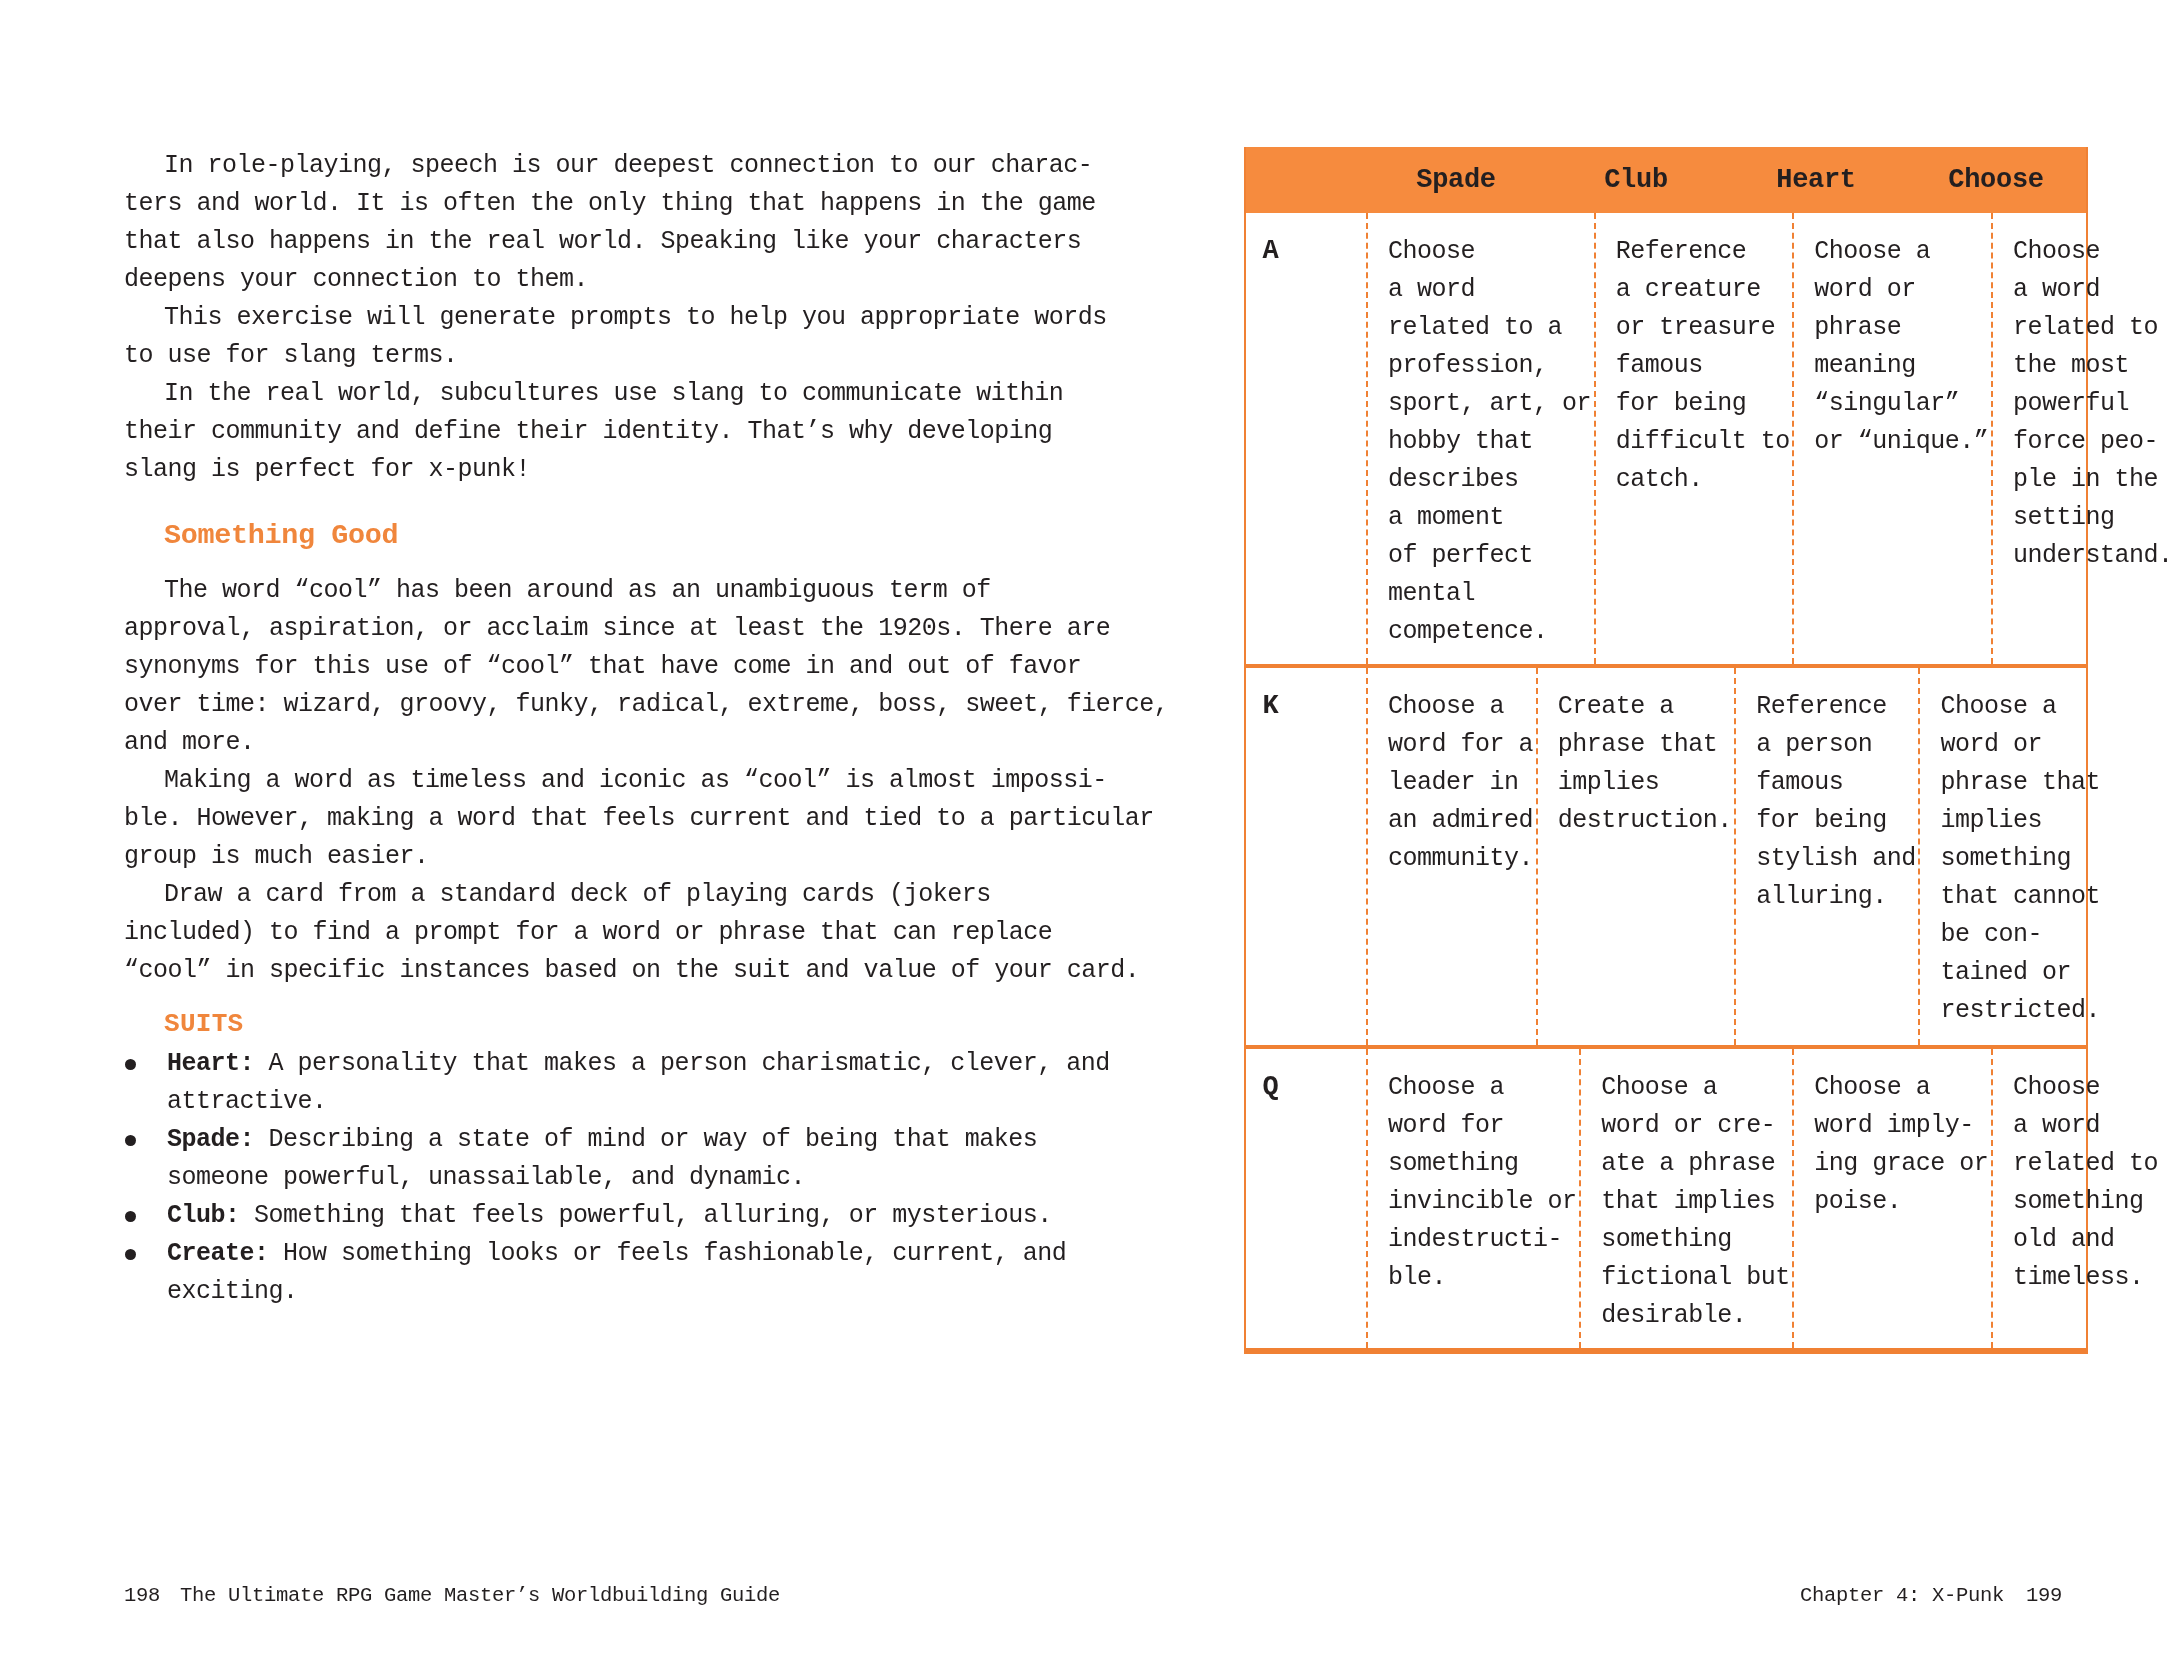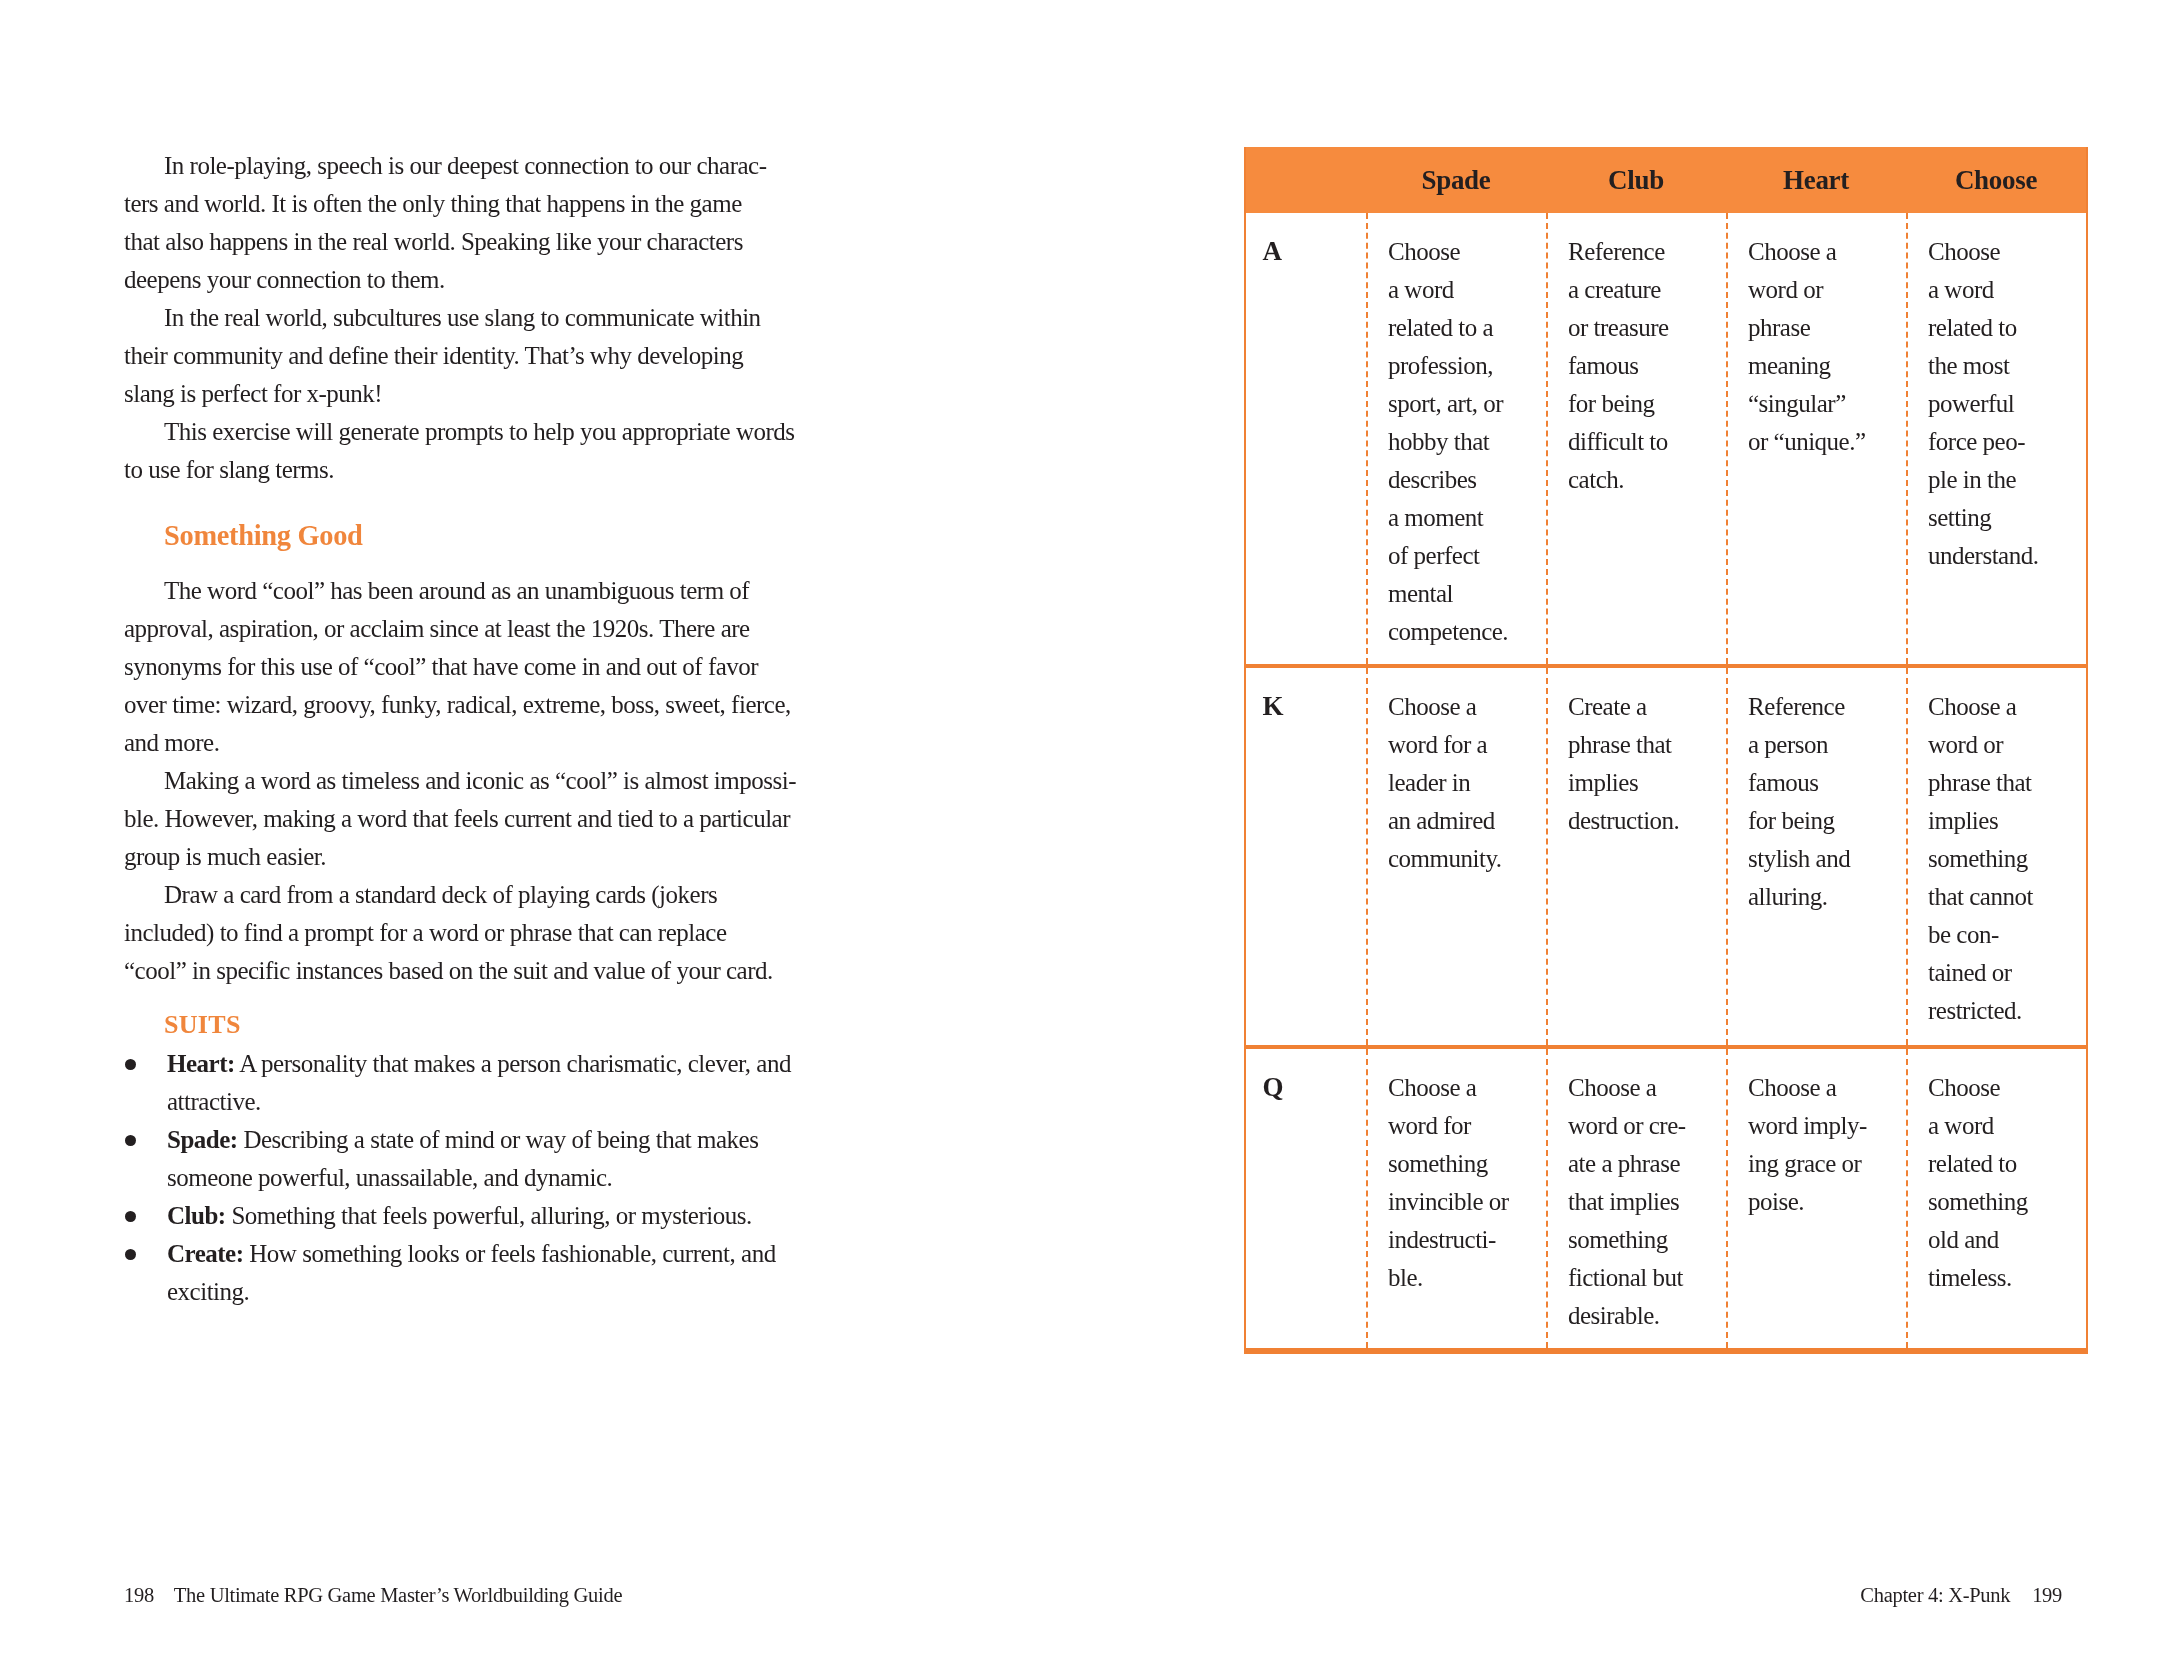--- a/index.html
+++ b/index.html
@@ -1,21 +1,21 @@
 <!DOCTYPE html>
 <html style="--page-bg: #FFFFFF; --text: #231F20; --heading: #F0863C; --table-header-bg: #F68B3E; --table-line: #F08134;font-size:10.6px"><head>
 <meta charset="utf-8">
 <style>
   html, body { margin: 0; padding: 0; }
   .page {
     position: relative;
     width: 2183px;
     height: 1675px;
     background: var(--page-bg, #fff);
-    font-family: Liberation Serif, serif;
+    font-family: Liberation Mono, monospace;
     color: var(--text, #231F20);
     overflow: hidden;
   }
 
   
   .left-col {
     position: absolute;
     left: 124px;
     top: 147px;
     width: 939px;
@@ -127,25 +127,25 @@
 </head>
 <body>
 
 <div class="page">
 
   <div class="left-col">
     <p>In role-playing, speech is our deepest connection to our charac-
 ters and world. It is often the only thing that happens in the game
 that also happens in the real world. Speaking like your characters
 deepens your connection to them.</p>
+    <p>This exercise will generate prompts to help you appropriate words
+to use for slang terms.</p>
     <p>In the real world, subcultures use slang to communicate within
 their community and define their identity. That’s why developing
 slang is perfect for x-punk!</p>
-    <p>This exercise will generate prompts to help you appropriate words
-to use for slang terms.</p>
     <h2 class="h-good">Something Good</h2>
     <p>The word “cool” has been around as an unambiguous term of
 approval, aspiration, or acclaim since at least the 1920s. There are
 synonyms for this use of “cool” that have come in and out of favor
 over time: wizard, groovy, funky, radical, extreme, boss, sweet, fierce,
 and more.</p>
     <p>Making a word as timeless and iconic as “cool” is almost impossi-
 ble. However, making a word that feels current and tied to a particular
 group is much easier.</p>
     <p>Draw a card from a standard deck of playing cards (jokers

